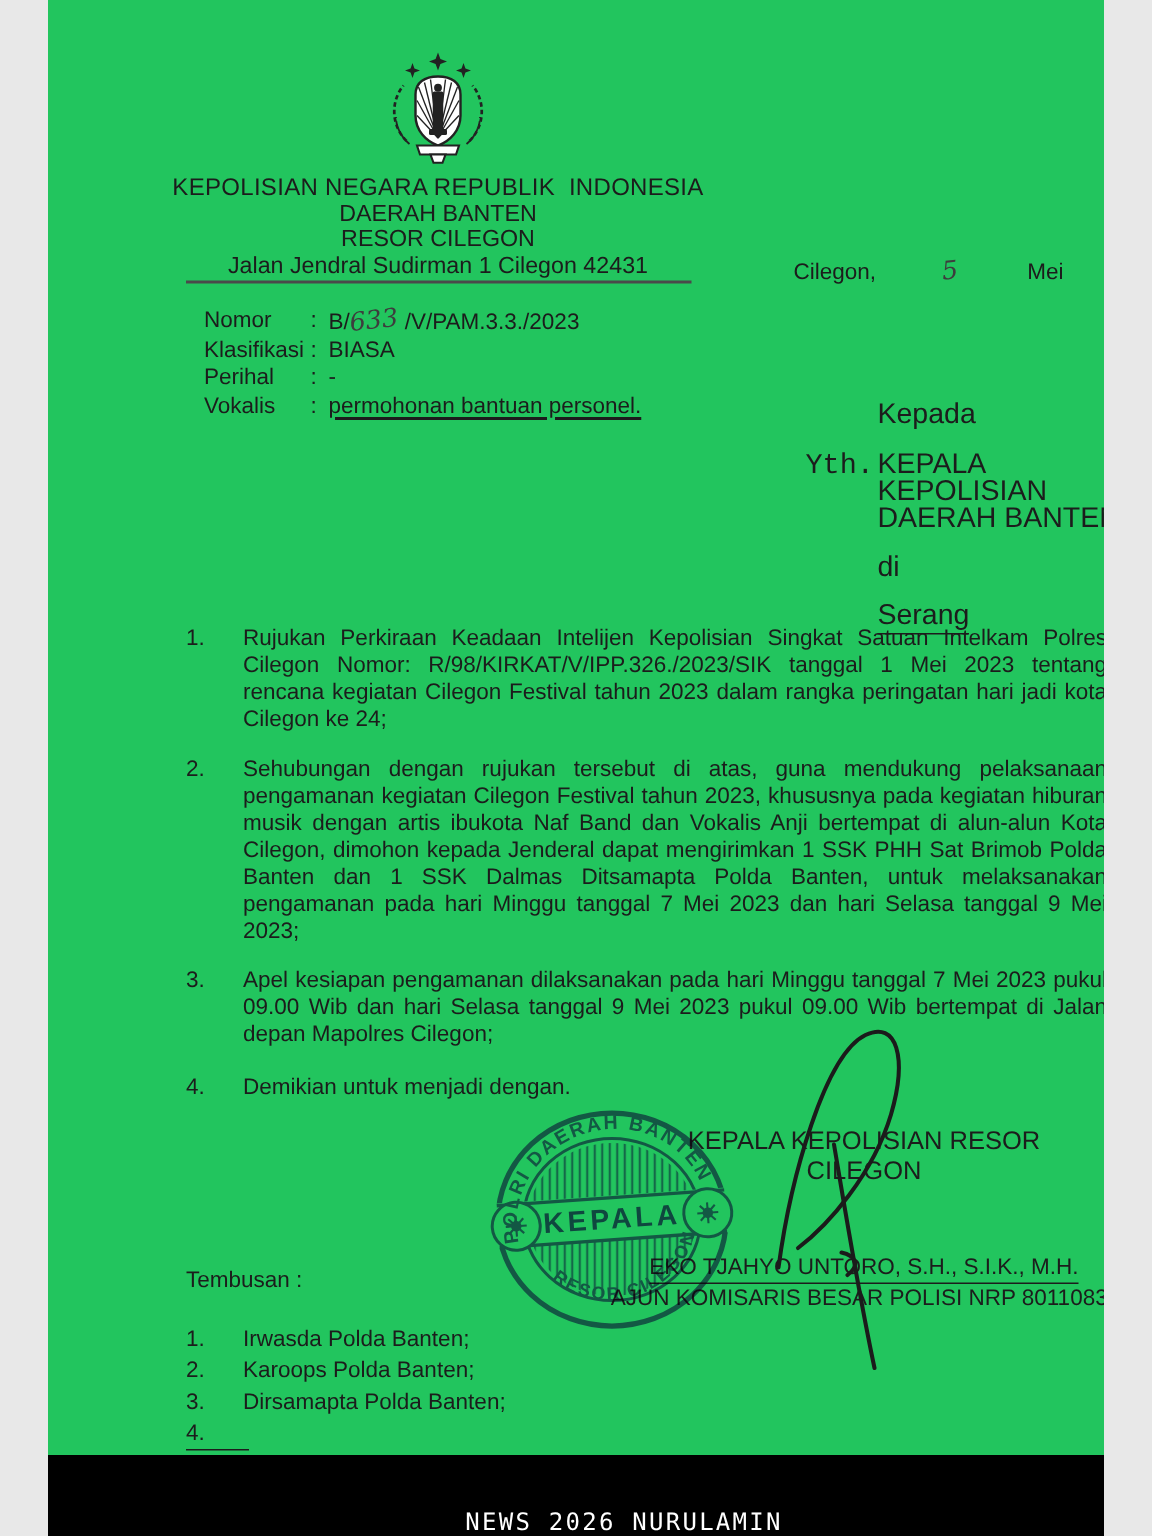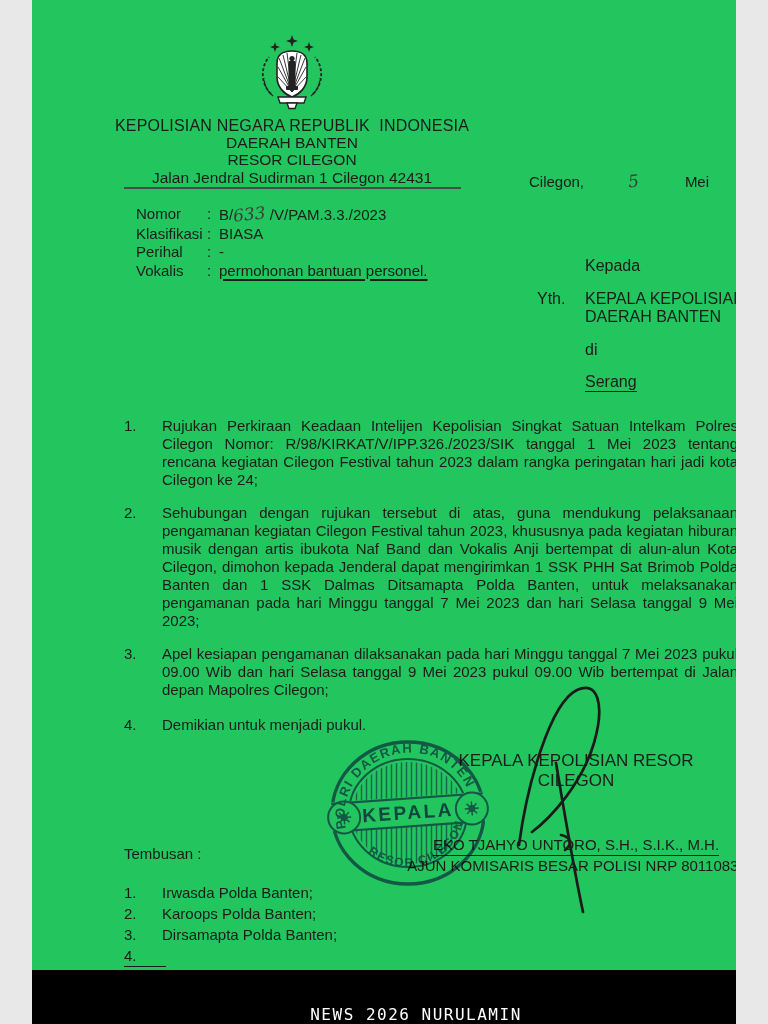--- a/index.html
+++ b/index.html
@@ -23,24 +23,24 @@
         display:inline-block;transform:rotate(-6deg);font-size:17px;}
 
   
   .meta{position:absolute;left:104px;top:205px;font-size:15px;line-height:18.5px;}
   .meta-row{display:flex;}
   .meta-label{width:71px;flex:0 0 71px;}
   .meta-colon{width:12px;flex:0 0 12px;}
   .u{text-decoration:underline;text-underline-offset:3px;text-decoration-thickness:1.5px;}
 
   
-  .recipient{position:absolute;left:505px;top:257px;font-size:16px;line-height:18px;width:230px;}
+  .recipient{position:absolute;left:505px;top:268px;font-size:19px;line-height:18px;width:230px;}
   .r-kepada{margin-left:48px;}
   .r-row{display:flex;margin-top:15px;}
-  .r-yth{width:48px;flex:0 0 48px;}
+  .r-yth{width:48px;flex:0 0 48px;font-family:Liberation Mono, monospace;}
   .r-di{margin-left:48px;margin-top:15px;}
   .r-city{margin-left:48px;margin-top:14px;}
   .r-city span{border-bottom:1.5px solid #1c1c1c;padding-bottom:1px;}
 
   
   .body-list{position:absolute;left:92px;top:417px;width:614px;font-size:15px;line-height:18px;}
   .b-item{display:flex;margin-bottom:15px;}
   .b-num{width:38px;flex:0 0 38px;}
   .b-txt{flex:1;text-align:justify;}
   .b-item:nth-child(3){margin-bottom:17px;}
@@ -167,21 +167,21 @@
     <div class="b-item">
       <span class="b-num">2.</span>
       <span class="b-txt">Sehubungan dengan rujukan tersebut di atas, guna mendukung pelaksanaan pengamanan kegiatan Cilegon Festival tahun 2023, khususnya pada kegiatan hiburan musik dengan artis ibukota Naf Band dan Vokalis Anji bertempat di alun-alun Kota Cilegon, dimohon kepada Jenderal dapat mengirimkan 1 SSK PHH Sat Brimob Polda Banten dan 1 SSK Dalmas Ditsamapta Polda Banten, untuk melaksanakan pengamanan pada hari Minggu tanggal 7 Mei 2023 dan hari Selasa tanggal 9 Mei 2023;</span>
     </div>
     <div class="b-item">
       <span class="b-num">3.</span>
       <span class="b-txt">Apel kesiapan pengamanan dilaksanakan pada hari Minggu tanggal 7 Mei 2023 pukul 09.00 Wib dan hari Selasa tanggal 9 Mei 2023 pukul 09.00 Wib bertempat di Jalan depan Mapolres Cilegon;</span>
     </div>
     <div class="b-item">
       <span class="b-num">4.</span>
-      <span class="b-txt">Demikian untuk menjadi pukul.</span>
+      <span class="b-txt">Demikian untuk menjadi dengan.</span>
     </div>
   </div>
 
   <div class="sig-title">KEPALA KEPOLISIAN RESOR CILEGON</div>
   <div class="sig-name"><span>EKO TJAHYO UNTORO, S.H., S.I.K., M.H.</span></div>
   <div class="sig-rank">AJUN KOMISARIS BESAR POLISI NRP 80110838</div>
 
   <svg class="stamp" viewBox="0 0 170 160">
     <defs>
       <clipPath id="innerClip">

